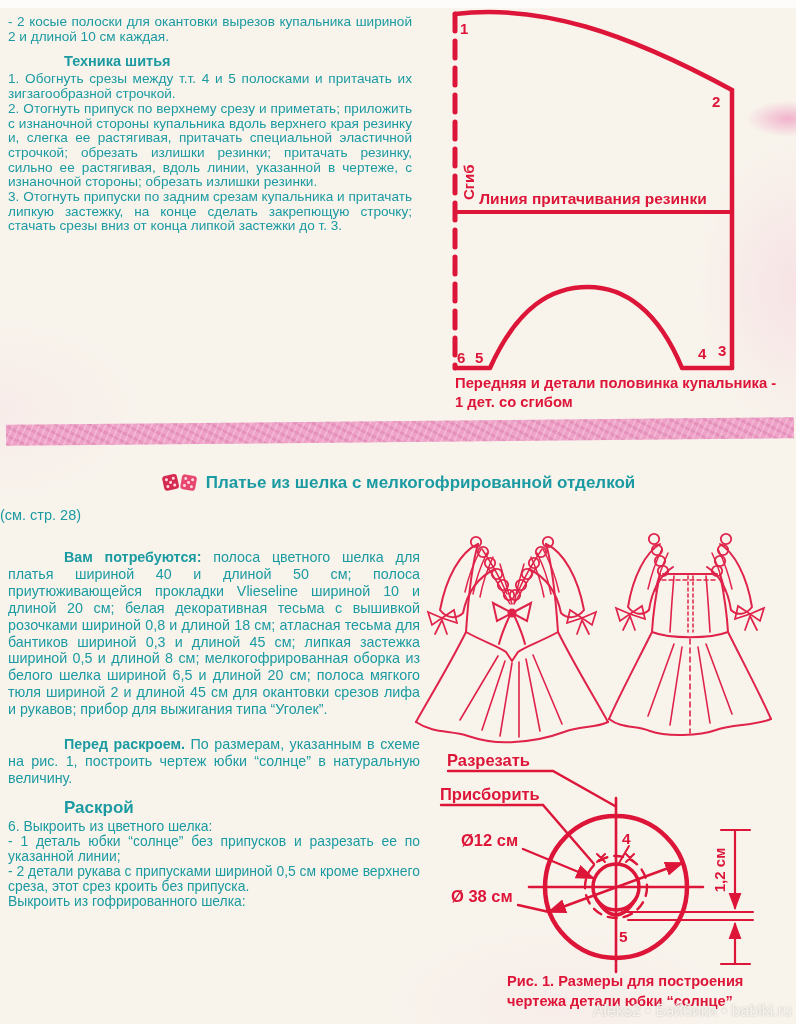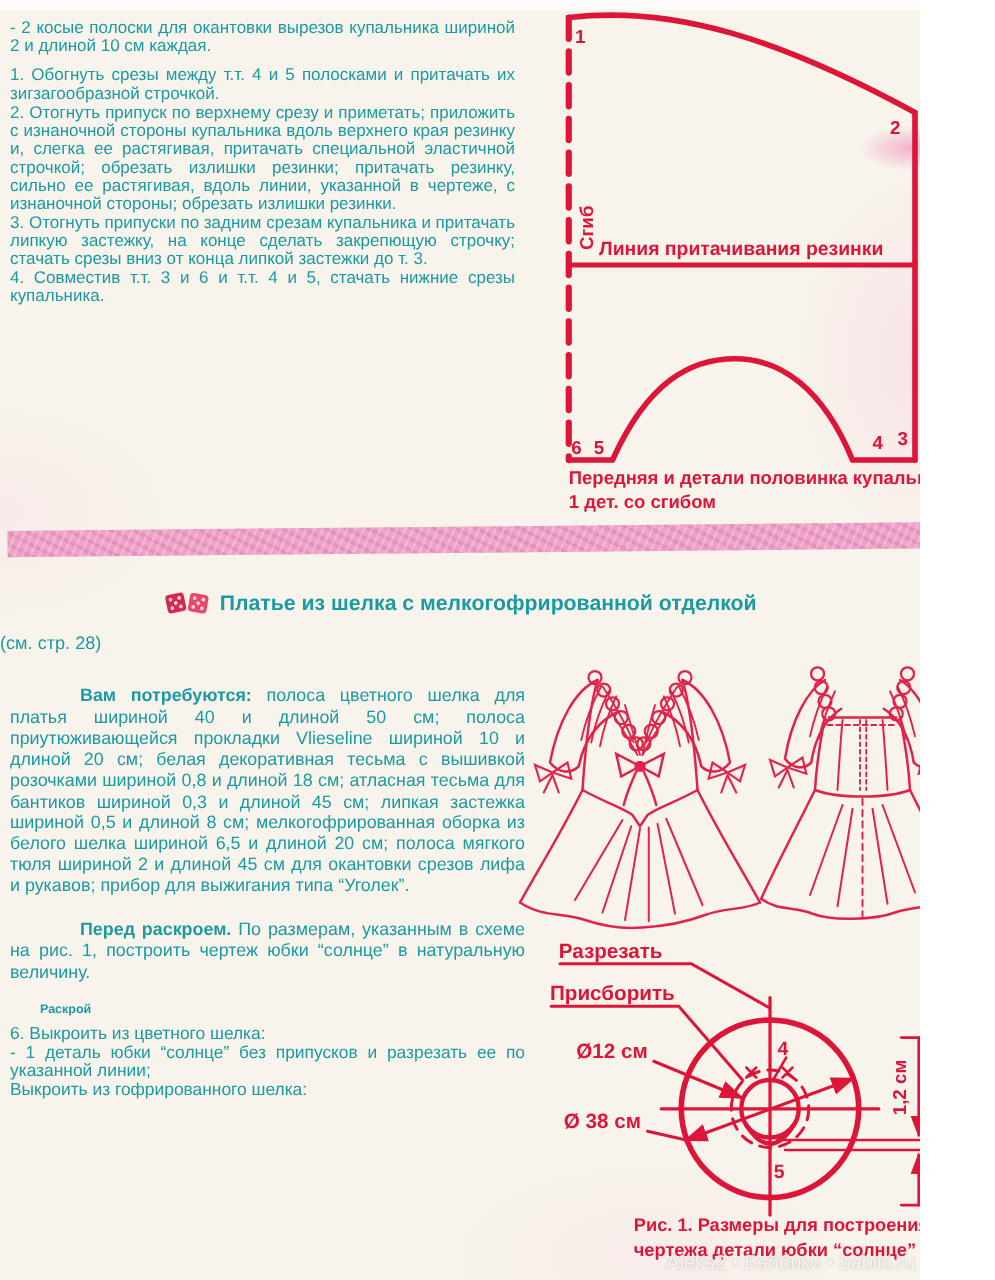--- a/index.html
+++ b/index.html
@@ -1,18 +1,18 @@
 <!DOCTYPE html>
 <html><head>
 <meta charset="utf-8">
 <style>
   html,body{margin:0;padding:0;}
   .page{
     position:relative;
-    width:736px;height:1024px;
+    width:796px;height:1024px;
     overflow:hidden;
     font-family:"Liberation Sans","DejaVu Sans",sans-serif;
     background:
       linear-gradient(180deg, rgba(255,255,255,.75) 0 7px, rgba(255,255,255,0) 9px),
       radial-gradient(60px 26px at 99% 11.6%, rgba(236,125,178,.55), rgba(236,125,178,0) 70%),
       radial-gradient(150px 220px at 100% 28%, rgba(244,188,214,.30), rgba(244,188,214,0) 70%),
       radial-gradient(220px 140px at 0% 40%, rgba(246,205,222,.22), rgba(246,205,222,0) 70%),
       radial-gradient(260px 120px at 70% 98%, rgba(246,205,222,.20), rgba(246,205,222,0) 70%),
       #f8f4ec;
   }
@@ -36,40 +36,40 @@
   .title-row{left:0;top:471px;width:100%;display:flex;justify-content:center;
              align-items:center;gap:7px;}
   .title-row h1{margin:0;font-size:17px;line-height:24px;color:#1b9aa2;}
   .subtitle{left:0;top:507px;width:100%;text-align:left;font-size:14.5px;color:#1b9aa2;}
   
   .art{left:8px;top:549px;width:412px;color:#1b9aa2;text-align:justify;}
   .art p{margin:0;font-size:14.3px;line-height:16.9px;}
   .art .indent{text-indent:56px;}
   .art .lead{font-weight:bold;}
   .art .gap{margin-top:18px;}
-  .art h3{margin:13px 0 3px 24px;font-size:10px;line-height:16px;}
+  .art h3{margin:13px 0 3px 56px;font-size:17px;line-height:16px;}
   .art .list p{font-size:13.9px;line-height:15.1px;}
   
   .fig-cap{left:507px;top:972px;width:300px;font-size:14.6px;line-height:19.5px;
            font-weight:bold;color:#dd1538;}
   .watermark{right:4px;top:1002px;font-size:16px;color:rgba(248,246,240,.95);
              text-shadow:0 0 2px rgba(140,135,125,.55);}
   svg text{font-family:"Liberation Sans","DejaVu Sans",sans-serif;}
 </style>
 </head>
 <body>
 
 <div class="page">
 
   <section class="abs tech">
     <p class="intro">- 2 косые полоски для окантовки вырезов купальника шириной 2 и длиной 10 см каждая.</p>
+    <h3>Техника шитья</h3>
     <p>1. Обогнуть срезы между т.т. 4 и 5 полосками и притачать их зигзагообразной строчкой.</p>
     <p>2. Отогнуть припуск по верхнему срезу и приметать; приложить с изнаночной стороны купальника вдоль верхнего края резинку и, слегка ее растягивая, притачать специальной эластичной строчкой; обрезать излишки резинки; притачать резинку, сильно ее растягивая, вдоль линии, указанной в чертеже, с изнаночной стороны; обрезать излишки резинки.</p>
     <p>3. Отогнуть припуски по задним срезам купальника и притачать липкую застежку, на конце сделать закрепющую строчку; стачать срезы вниз от конца липкой застежки до т. 3.</p>
-    <p>4. Совместив т.т. 3 и 6 и т.т. 4 и 5, стачать нижние срезы купальника.</p>
   </section>
 
   <svg class="abs" style="left:430px;top:0;" width="366" height="372" viewBox="0 0 366 372">
     <g stroke="#dd1538" fill="none" stroke-linecap="round">
       <line x1="25" y1="14" x2="25" y2="368" stroke-width="5" stroke-dasharray="17 10"></line>
       <path d="M25,14 C110,4 195,32 302,90 L302,368" stroke-width="4.5"></path>
       <path d="M25,212 L302,212" stroke-width="4"></path>
       <path d="M25,368 L60,368 M60,368 C88,306 122,287 158,287 C194,287 228,310 252,368 M252,368 L302,368" stroke-width="4.5"></path>
     </g>
     <g fill="#dd1538" font-size="15" font-weight="bold">
@@ -115,20 +115,21 @@
   </div>
   <div class="abs subtitle">(см. стр. 28)</div>
 
   <section class="abs art">
     <p class="indent"><span class="lead">Вам потребуются:</span><span> полоса цветного шелка для платья шириной 40 и длиной 50 см; полоса приутюживающейся прокладки Vlieseline шириной 10 и длиной 20 см; белая декоративная тесьма с вышивкой розочками шириной 0,8 и длиной 18 см; атласная тесьма для бантиков шириной 0,3 и длиной 45 см; липкая застежка шириной 0,5 и длиной 8 см; мелкогофрированная оборка из белого шелка шириной 6,5 и длиной 20 см; полоса мягкого тюля шириной 2 и длиной 45 см для окантовки срезов лифа и рукавов; прибор для выжигания типа “Уголек”.</span></p>
     <p class="indent gap"><span class="lead">Перед раскроем.</span><span> По размерам, указанным в схеме на рис. 1, построить чертеж юбки “солнце” в натуральную величину.</span></p>
     <h3>Раскрой</h3>
     <div class="list">
       <p>6. Выкроить из цветного шелка:</p>
       <p>- 1 деталь юбки “солнце” без припусков и разрезать ее по указанной линии;</p>
+      <p>- 2 детали рукава с припусками шириной 0,5 см кроме верхнего среза, этот срез кроить без припуска.</p>
       <p>Выкроить из гофрированного шелка:</p>
     </div>
   </section>
 
   <svg class="abs" style="left:402px;top:520px;" width="393" height="235" viewBox="0 0 393 235">
     <g stroke="#e0234a" fill="none" stroke-width="2" stroke-linecap="round">
 
       <g>
         <path d="M64,112 C46,148 26,180 14,202 M156,112 C174,148 194,180 206,202"></path>
         <path d="M14,202 C32,214 48,210 66,216 C84,222 100,223 112,222 C130,221 146,218 162,212 C178,206 194,208 206,202"></path>

